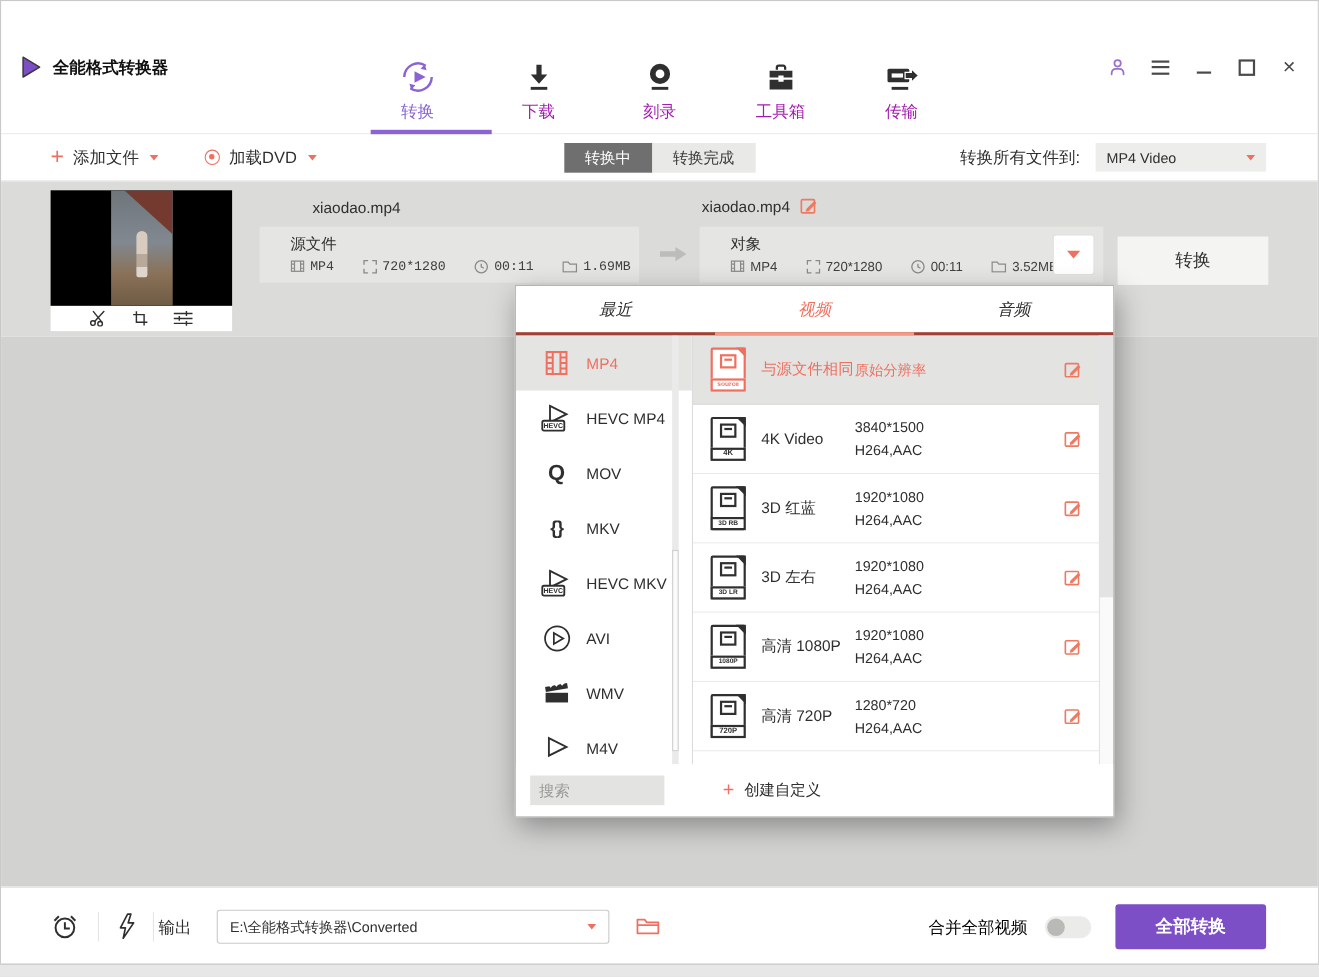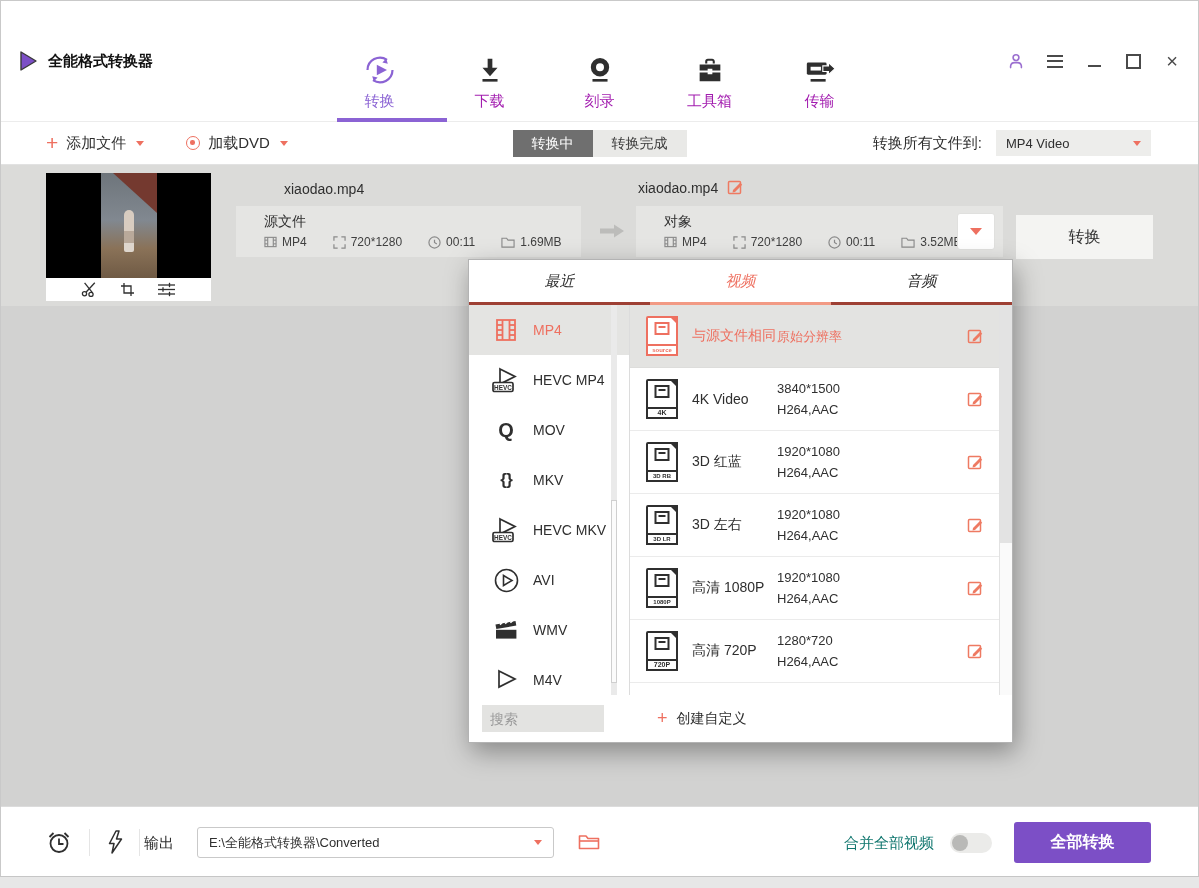--- a/index.html
+++ b/index.html
@@ -54,21 +54,21 @@
      background:linear-gradient(180deg,#6e757b 0%,#818890 45%,#8a7258 72%,#6f5a44 100%);}
   .thumb-roof{position:absolute;left:12px;top:0;width:44px;height:40px;background:#74392f;
      clip-path:polygon(100% 0,100% 100%,0 0);}
   .thumb-person{position:absolute;left:23px;top:37px;width:10px;height:42px;border-radius:5px 5px 2px 2px;
      background:linear-gradient(180deg,#d8ccc0 0%,#d8ccc0 50%,#b9a99a 50%,#b9a99a 78%,#ded6cd 78%,#ded6cd 100%);}
   .thumb-tools{height:23px;background:#fff;display:flex;align-items:center;justify-content:center;gap:22px;}
   .ttool{cursor:pointer;display:flex;align-items:center;}
   .file-name-src{position:absolute;left:283px;top:16px;font-size:14px;color:#2f2f2f;}
   .file-name-tgt{position:absolute;left:637px;top:14px;font-size:14px;color:#2f2f2f;display:flex;align-items:center;gap:9px;}
   .info-box{position:absolute;top:41px;height:51px;background:#e5e5e3;}
-  .src-box{left:235px;width:345px;}
+  .src-box{left:235px;width:345px;font-family:Liberation Mono, monospace;}
   .tgt-box{left:635px;width:367px;}
   .box-title{position:absolute;left:28px;top:7px;font-size:14px;color:#2f2f2f;}
   .specs{position:absolute;left:28px;bottom:8px;display:flex;gap:26px;font-size:12px;color:#3f3f3f;align-items:center;}
   .spec{display:flex;gap:5px;align-items:center;white-space:nowrap;}
   .sic{color:#8a8a8a;display:flex;align-items:center;}
   .arrow-mid{position:absolute;left:598px;top:58px;}
   .tgt-dd{position:absolute;right:8px;top:7px;width:38px;height:37px;background:#fff;border:1px solid #e0e0de;border-radius:3px;
           display:flex;align-items:center;justify-content:center;cursor:pointer;box-sizing:border-box;}
   .tgt-dd .caret{border-left-width:6px;border-right-width:6px;border-top-width:7px;margin:0;}
   .convert-btn{position:absolute;left:1015px;top:50px;width:137px;height:44px;background:#f4f4f2;
@@ -116,21 +116,21 @@
   .create-custom{position:absolute;left:188px;top:0;height:47px;display:flex;align-items:center;gap:9px;font-size:14px;color:#2f2f2f;cursor:pointer;}
 
   
   .footer{position:absolute;left:0;right:0;top:805px;height:70px;background:#fff;border-top:1px solid #dcdcdc;box-sizing:content-box;}
   .f-icon{position:absolute;cursor:pointer;display:flex;}
   .f-div{position:absolute;top:22px;width:1px;height:27px;background:#e5e5e5;}
   .f-outlabel{position:absolute;left:143px;top:27px;font-size:15px;color:#2f2f2f;}
   .f-path{position:absolute;left:196px;top:20px;width:357px;height:31px;border:1px solid #c9c9c9;border-radius:3px;
           display:flex;align-items:center;padding:0 11px;font-size:13px;color:#2f2f2f;box-sizing:border-box;cursor:pointer;}
   .f-path .caret{margin-left:auto;}
-  .f-merge{position:absolute;right:264px;top:27px;font-size:15px;color:#0f766e;}
+  .f-merge{position:absolute;right:264px;top:27px;font-size:15px;color:#000000;}
   .f-toggle{position:absolute;right:206px;top:26px;width:42px;height:20px;border-radius:10px;background:#ebebe9;cursor:pointer;}
   .f-toggle::after{content:'';position:absolute;left:2px;top:2px;width:16px;height:16px;border-radius:50%;background:#b9b9b7;}
   .f-convert-all{position:absolute;right:47px;top:15px;width:137px;height:41px;background:var(--purple,#7c4fc6);color:#fff;
                  font-size:16px;display:flex;align-items:center;justify-content:center;border-radius:3px;cursor:pointer;font-weight:bold;}
 </style>
 </head>
 <body>
 
 <div class="window">
 

